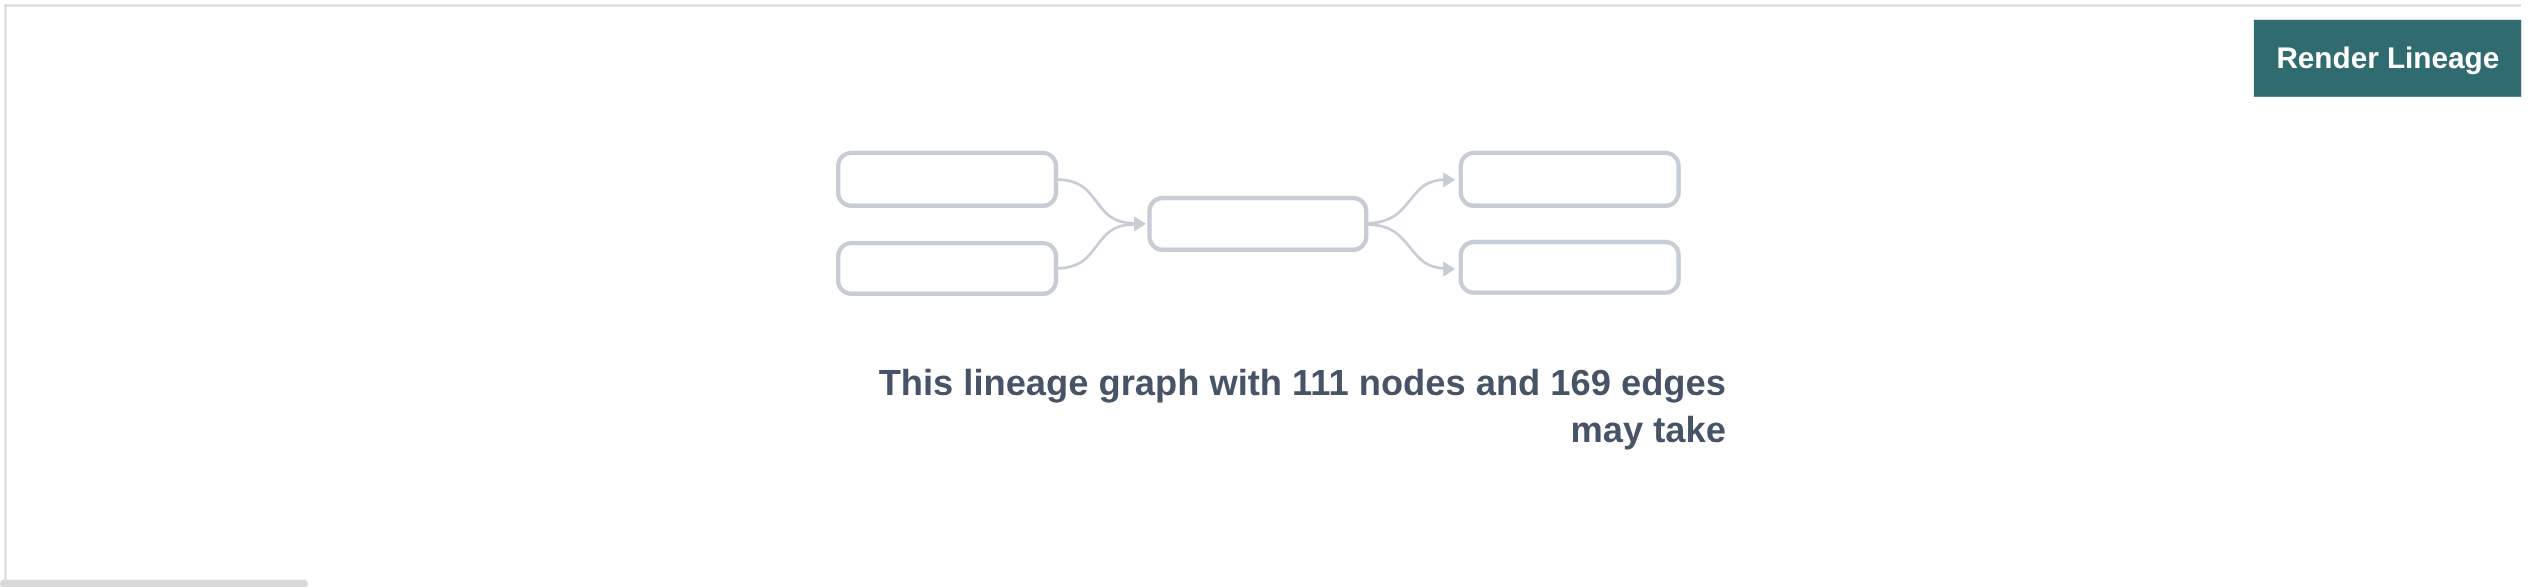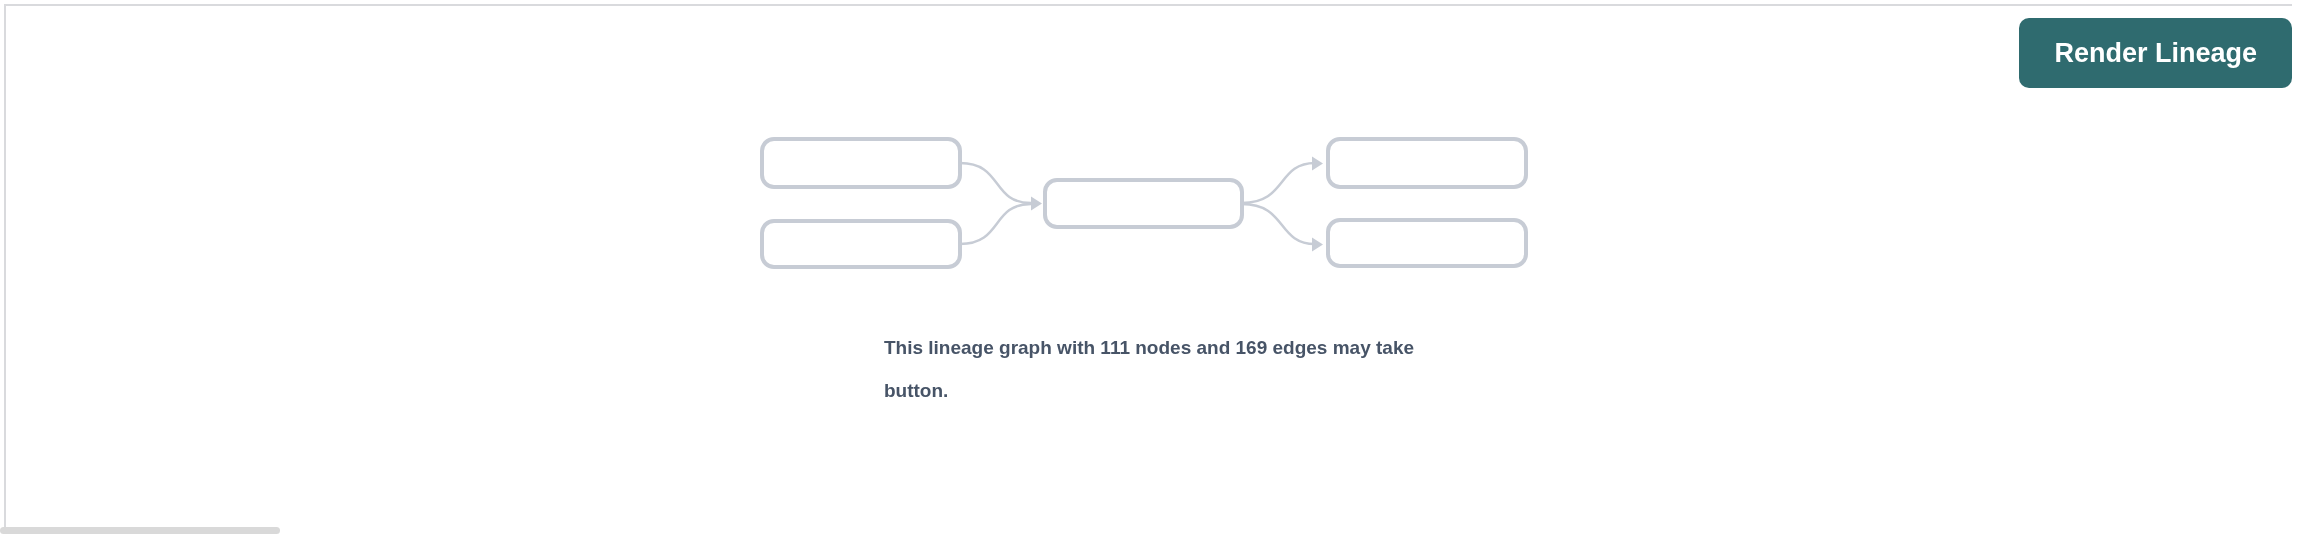--- a/index.html
+++ b/index.html
@@ -36,25 +36,25 @@
     position: absolute;
     left: 0; bottom: 0;
     width: 280px; height: 7px;
     background: var(--scrollbar-gray);
     border-radius: 4px;
   }
   .render-btn {
     position: absolute;
     top: 18px; right: 16px;
     height: 70px;
-    padding: 0 35px;
+    padding: 0 20px;
     background: var(--accent-teal);
     color: var(--button-text);
     border: none;
-    border-radius: 10px;
+    border-radius: 0;
     font-family: "Liberation Sans", sans-serif;
     font-size: 27px;
     font-weight: bold;
     cursor: pointer;
     display: flex;
     align-items: center;
     justify-content: center;
   }
   .pane {
     position: absolute;
@@ -78,23 +78,23 @@
     stroke: var(--diagram-stroke);
     stroke-width: 2.5;
   }
   .placeholder-svg polygon.arrow {
     fill: var(--diagram-stroke);
     stroke: none;
   }
   .message {
     margin-top: 36px;
     max-width: 840px;
-    text-align: left;
+    text-align: right;
     color: var(--message-text);
-    font-size: 19px;
+    font-size: 33px;
     font-weight: bold;
     line-height: 43px;
   }
 </style>
 </head>
 <body>
 
 <div class="screen">
 
   <div class="top-border"></div>
@@ -117,20 +117,19 @@
       <path class="edge" d="M493,83  C538,83 528,43 566,43"></path>
       <path class="edge" d="M493,84  C538,84 528,124 566,124"></path>
 
       <polygon class="arrow" points="282,76.5 293,83.5 282,90.5"></polygon>
       <polygon class="arrow" points="563,36.5 574,43.5 563,50.5"></polygon>
       <polygon class="arrow" points="563,117.5 574,124.5 563,131.5"></polygon>
     </svg>
 
     <div class="message">
       <div>This lineage graph with 111 nodes and 169 edges may take</div>
-      <div>button.</div>
     </div>
 
   </div>
 
   <div class="hscroll-thumb"></div>
 
 </div>
 
 </body></html>

